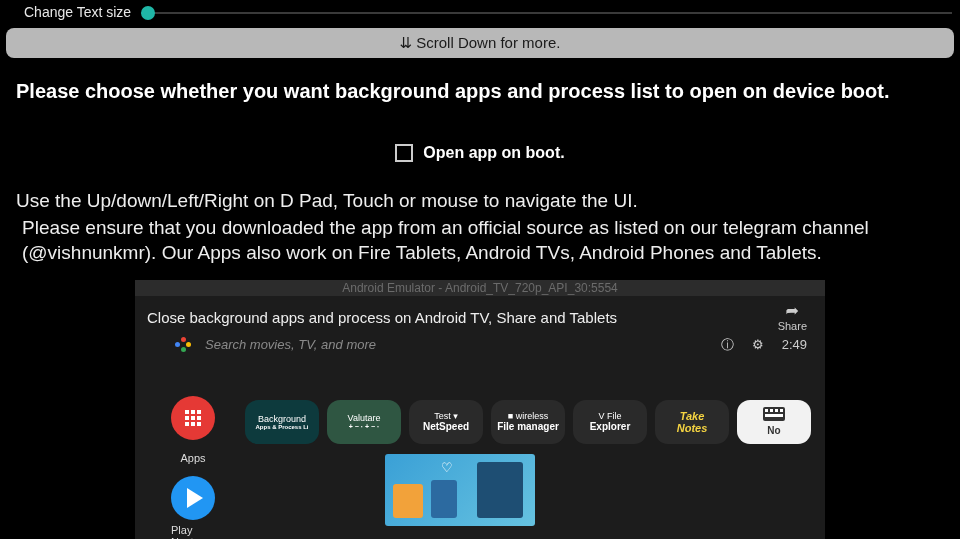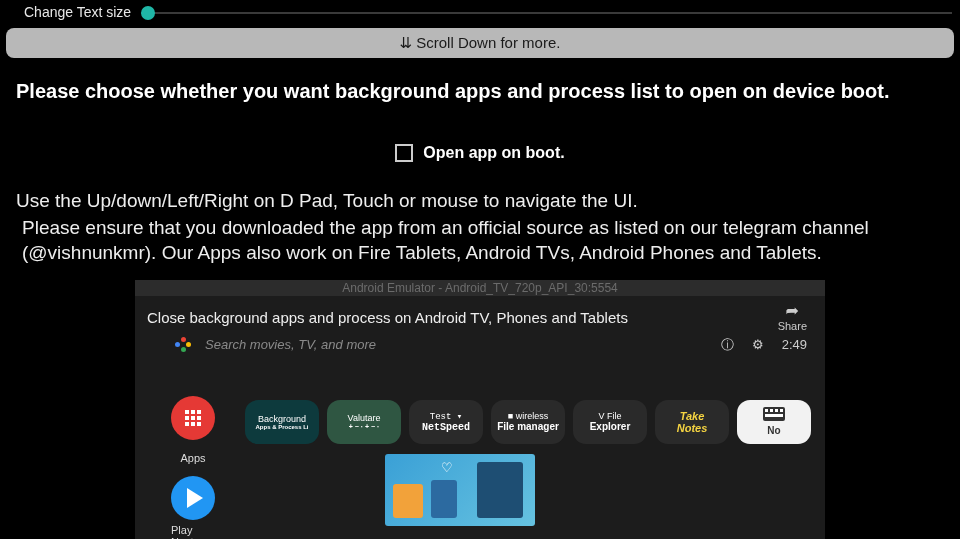--- a/index.html
+++ b/index.html
@@ -201,21 +201,21 @@
     flex-direction: column;
     align-items: center;
     justify-content: center;
     font-size: 8px;
     color: #fff;
     text-align: center;
     padding: 2px;
   }
   .t-bg       { background:#0d3a3d; }
   .t-valutare { background:#2f5642; }
-  .t-netspeed { background:#2a2a2a;font-family:Liberation Mono, monospace; }
+  .t-netspeed { background:#2a2a2a; }
   .t-wireless { background:#2a2a2a; }
   .t-fileexp  { background:#2a2a2a; }
   .t-notes    { background:#2a2a2a; color:#f5d442; font-style: italic; text-align: right; }
   .t-keyboard { background:#f2f2f2; color:#333; }
   .tile .l1 { font-size: 9px; }
   .tile .l2 { font-size: 10px; font-weight: bold; }
   .hero-row {
     padding: 10px 0 0 140px;
   }
   .hero {
@@ -266,21 +266,21 @@
     <span class="checkbox-label">Open app on boot.</span>
   </div>
 
   <div class="para">Use the Up/down/Left/Right on D Pad, Touch or mouse to navigate the UI.</div>
   <div class="para2"> Please ensure that you downloaded the app from an official source as listed on our telegram channel (@vishnunkmr). Our Apps also work on Fire Tablets, Android TVs, Android Phones and Tablets.</div>
 </div>
 
 <div class="video-block">
   <div class="video-header">Android Emulator - Android_TV_720p_API_30:5554</div>
   <div class="video-title-row">
-    <div class="video-title">Close background apps and process on Android TV, Phones and Tablets</div>
+    <div class="video-title">Close background apps and process on Android TV, Share and Tablets</div>
     <div class="share-box">
       <span class="share-arrow">➦</span>
       <span>Share</span>
     </div>
   </div>
   <div class="search-row">
     <div class="g-dots">
       <span class="g1"></span>
         <span class="g2"></span>
         <span class="g3"></span>

